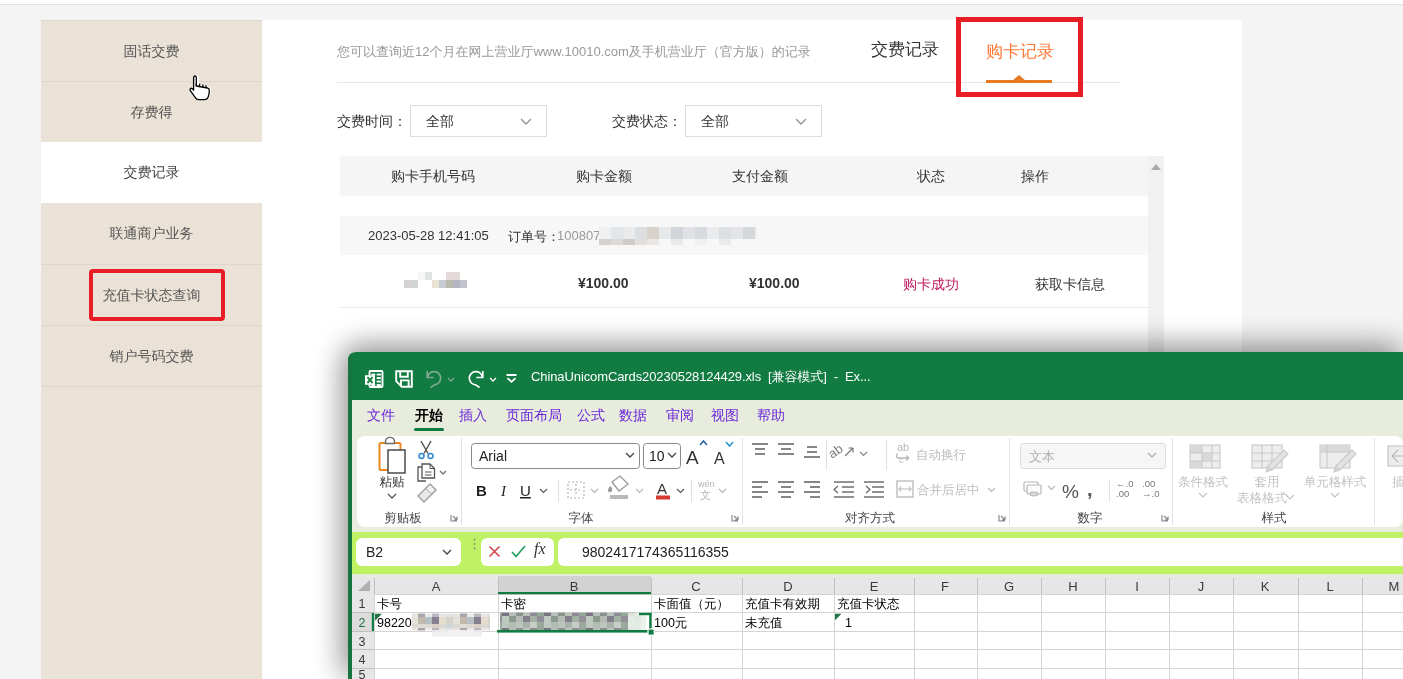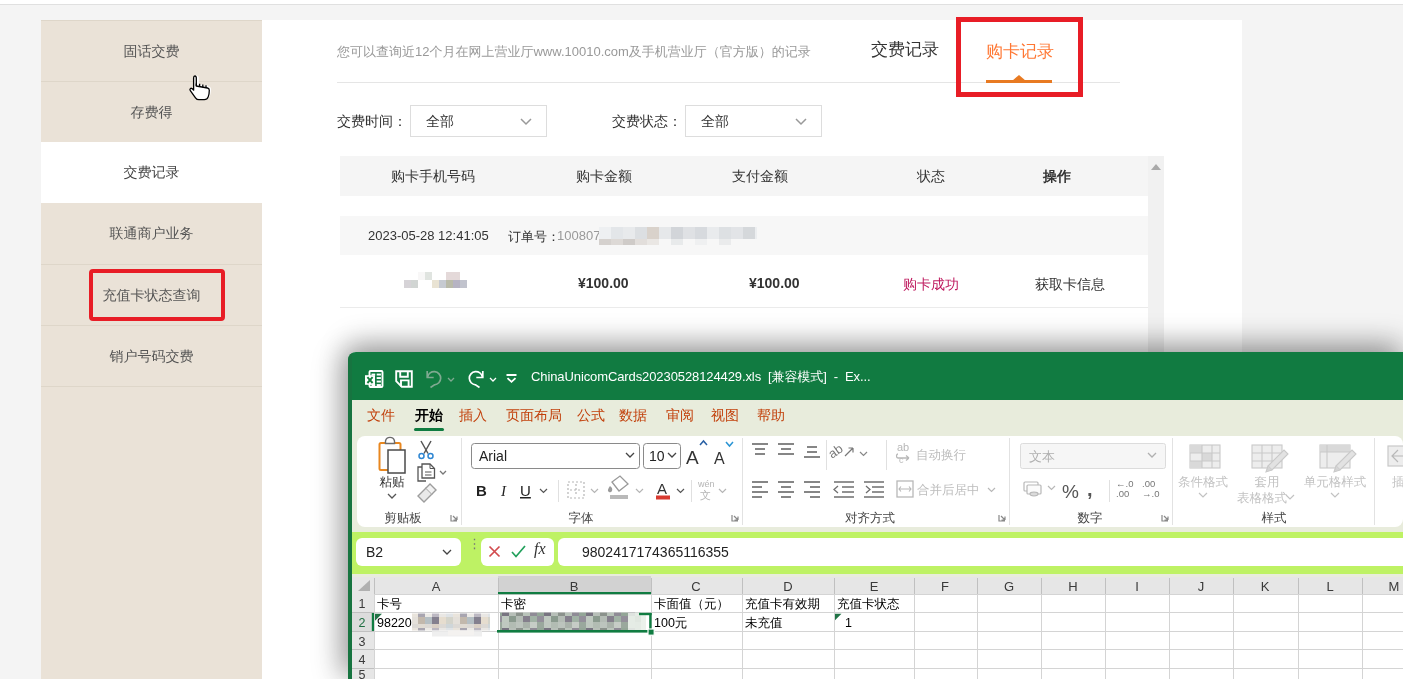--- a/index.html
+++ b/index.html
@@ -63,24 +63,24 @@
     <svg style="position:absolute;right:14px;top:12px;" width="12" height="8" viewBox="0 0 12 8">
       <path d="M1 1 L6 6 L11 1" fill="none" stroke="#999" stroke-width="1.5"></path>
     </svg>
   </div>
 
   <div class="abs" style="left:340px;top:156px;width:808px;height:40px;background:#f5f5f5;">
     <span class="th" style="left:51px;">购卡手机号码</span>
     <span class="th" style="left:236px;">购卡金额</span>
     <span class="th" style="left:392px;">支付金额</span>
     <span class="th" style="left:577px;">状态</span>
-    <span class="th" style="left:703px;font-weight:bold;">操作</span>
+    <span class="th" style="left:681px;">操作</span>
   </div>
   <style>.th{position:absolute;top:12px;font-size:14px;color:#333;}
-  .mi{position:absolute;top:7px;font-size:14px;color:#c2410c;}</style>
+  .mi{position:absolute;top:7px;font-size:14px;color:#6d28d9;}</style>
 
   <div class="abs" style="left:340px;top:216px;width:808px;height:39px;background:#f7f7f7;">
     <span style="position:absolute;left:28px;top:12px;font-size:13px;color:#333;">2023-05-28 12:41:05</span>
     <span style="position:absolute;left:168px;top:12px;font-size:13px;color:#333;">订单号：</span>
     <span style="position:absolute;left:217px;top:12px;font-size:13px;color:#999;">1008073</span>
   </div>
   <svg class="abs" style="left:599px;top:227px;" width="158" height="18" viewBox="0 0 158 18">
     <g>
       <rect x="0" y="0" width="12" height="12" fill="#eef0f2"></rect>
       <rect x="12" y="0" width="12" height="12" fill="#e3e6e9"></rect>

